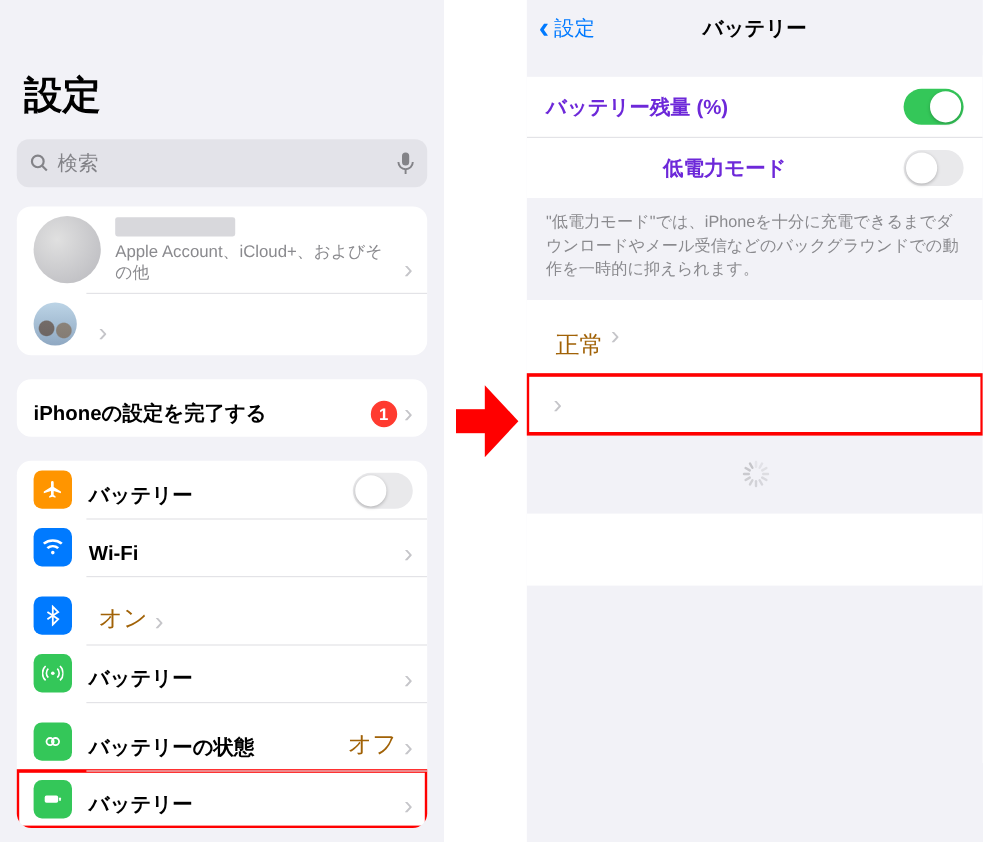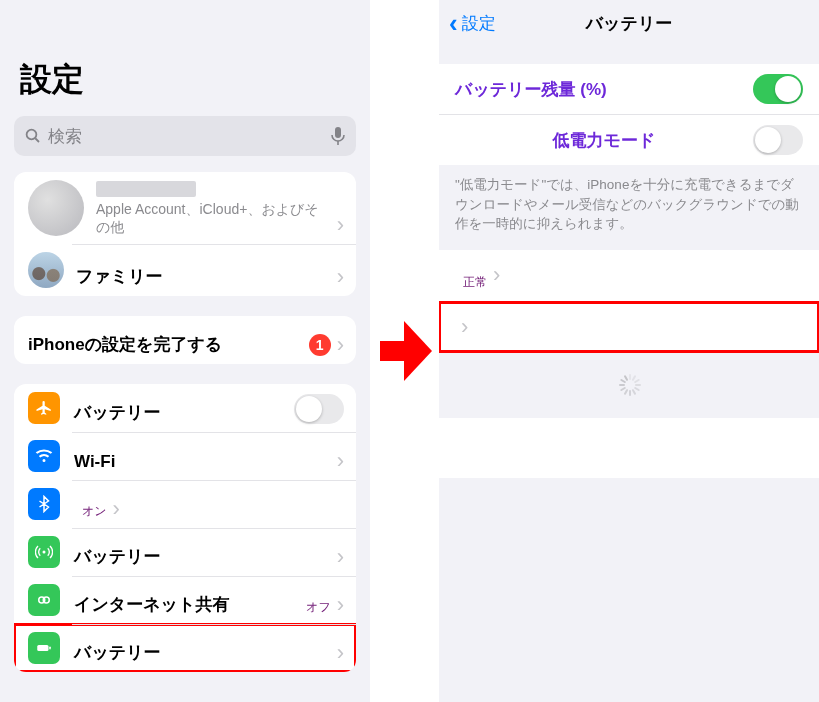--- a/index.html
+++ b/index.html
@@ -77,21 +77,21 @@
   .redacted { width: 100px; height: 16px; background:#d8d8dc; border-radius:2px; margin-bottom:4px;}
   .chev { color:#c5c5c9; font-size:22px; margin-left:6px; flex-shrink:0; line-height:1;}
   .badge {
     width: 22px; height: 22px; border-radius: 50%; background:#ff3b30; color:#fff;
     font-size:14px; font-weight:600; display:flex; align-items:center; justify-content:center; margin-left:6px;
   }
   .app-icon {
     width: 32px; height: 32px; border-radius: 7px; margin-right: 14px; flex-shrink:0;
     display:flex; align-items:center; justify-content:center;
   }
-  .val { color:#701a75; font-size:12px; margin-left:8px;margin-top:14px;}
+  .val { color:#a16207; font-size:20px; margin-left:8px;margin-top:14px;}
   .toggle {
     width: 50px; height: 30px; border-radius: 15px; position: relative; flex-shrink:0;
   }
   .toggle .knob {
     position:absolute; top:2px; width:26px; height:26px; border-radius:50%; background:#fff;
     box-shadow: 0 1px 3px rgba(0,0,0,.25);
   }
   .toggle.off { background:#e9e9eb; }
   .toggle.off .knob { left: 2px; }
   .toggle.on { background:#34c759; }
@@ -151,23 +151,20 @@
     <div class="row">
       <div class="avatar-lg"></div>
       <div class="row-text">
         <div class="redacted"></div>
         <div class="row-sub">Apple Account、iCloud+、およびその他</div>
       </div>
       <span class="chev">›</span>
     </div>
     <div class="row">
       <div class="avatar-sm"></div>
-      <div class="row-text">
-          <div class="row-title bold">ファミリー</div>
-        </div>
       <span class="chev">›</span>
     </div>
   </div>
 
   <div class="group">
     <div class="row no-icon">
       <div class="row-text">
           <div class="row-title bold">iPhoneの設定を完了する</div>
         </div>
       <div class="badge">1</div>
@@ -222,21 +219,21 @@
         <span class="chev">›</span>
       </div>
       <div class="row">
         <div class="app-icon" style="background:#34c759">
           <svg width="18" height="18" viewBox="0 0 24 24" fill="#fff">
             <circle cx="9" cy="12" r="4" fill="none" stroke="#fff" stroke-width="2"></circle>
             <circle cx="15" cy="12" r="4" fill="none" stroke="#fff" stroke-width="2"></circle>
           </svg>
         </div>
         <div class="row-text">
-          <div class="row-title bold">インターネット共有</div>
+          <div class="row-title bold">バッテリーの状態</div>
         </div>
         <span class="val">オフ</span>
         <span class="chev">›</span>
       </div>
       <div class="row highlight-red">
         <div class="app-icon" style="background:#34c759">
           <svg width="18" height="18" viewBox="0 0 24 24" fill="#fff">
             <rect x="3" y="8" width="15" height="8" rx="2" fill="#fff"></rect>
             <rect x="19" y="10" width="2" height="4" rx="1" fill="#fff"></rect>
           </svg>

